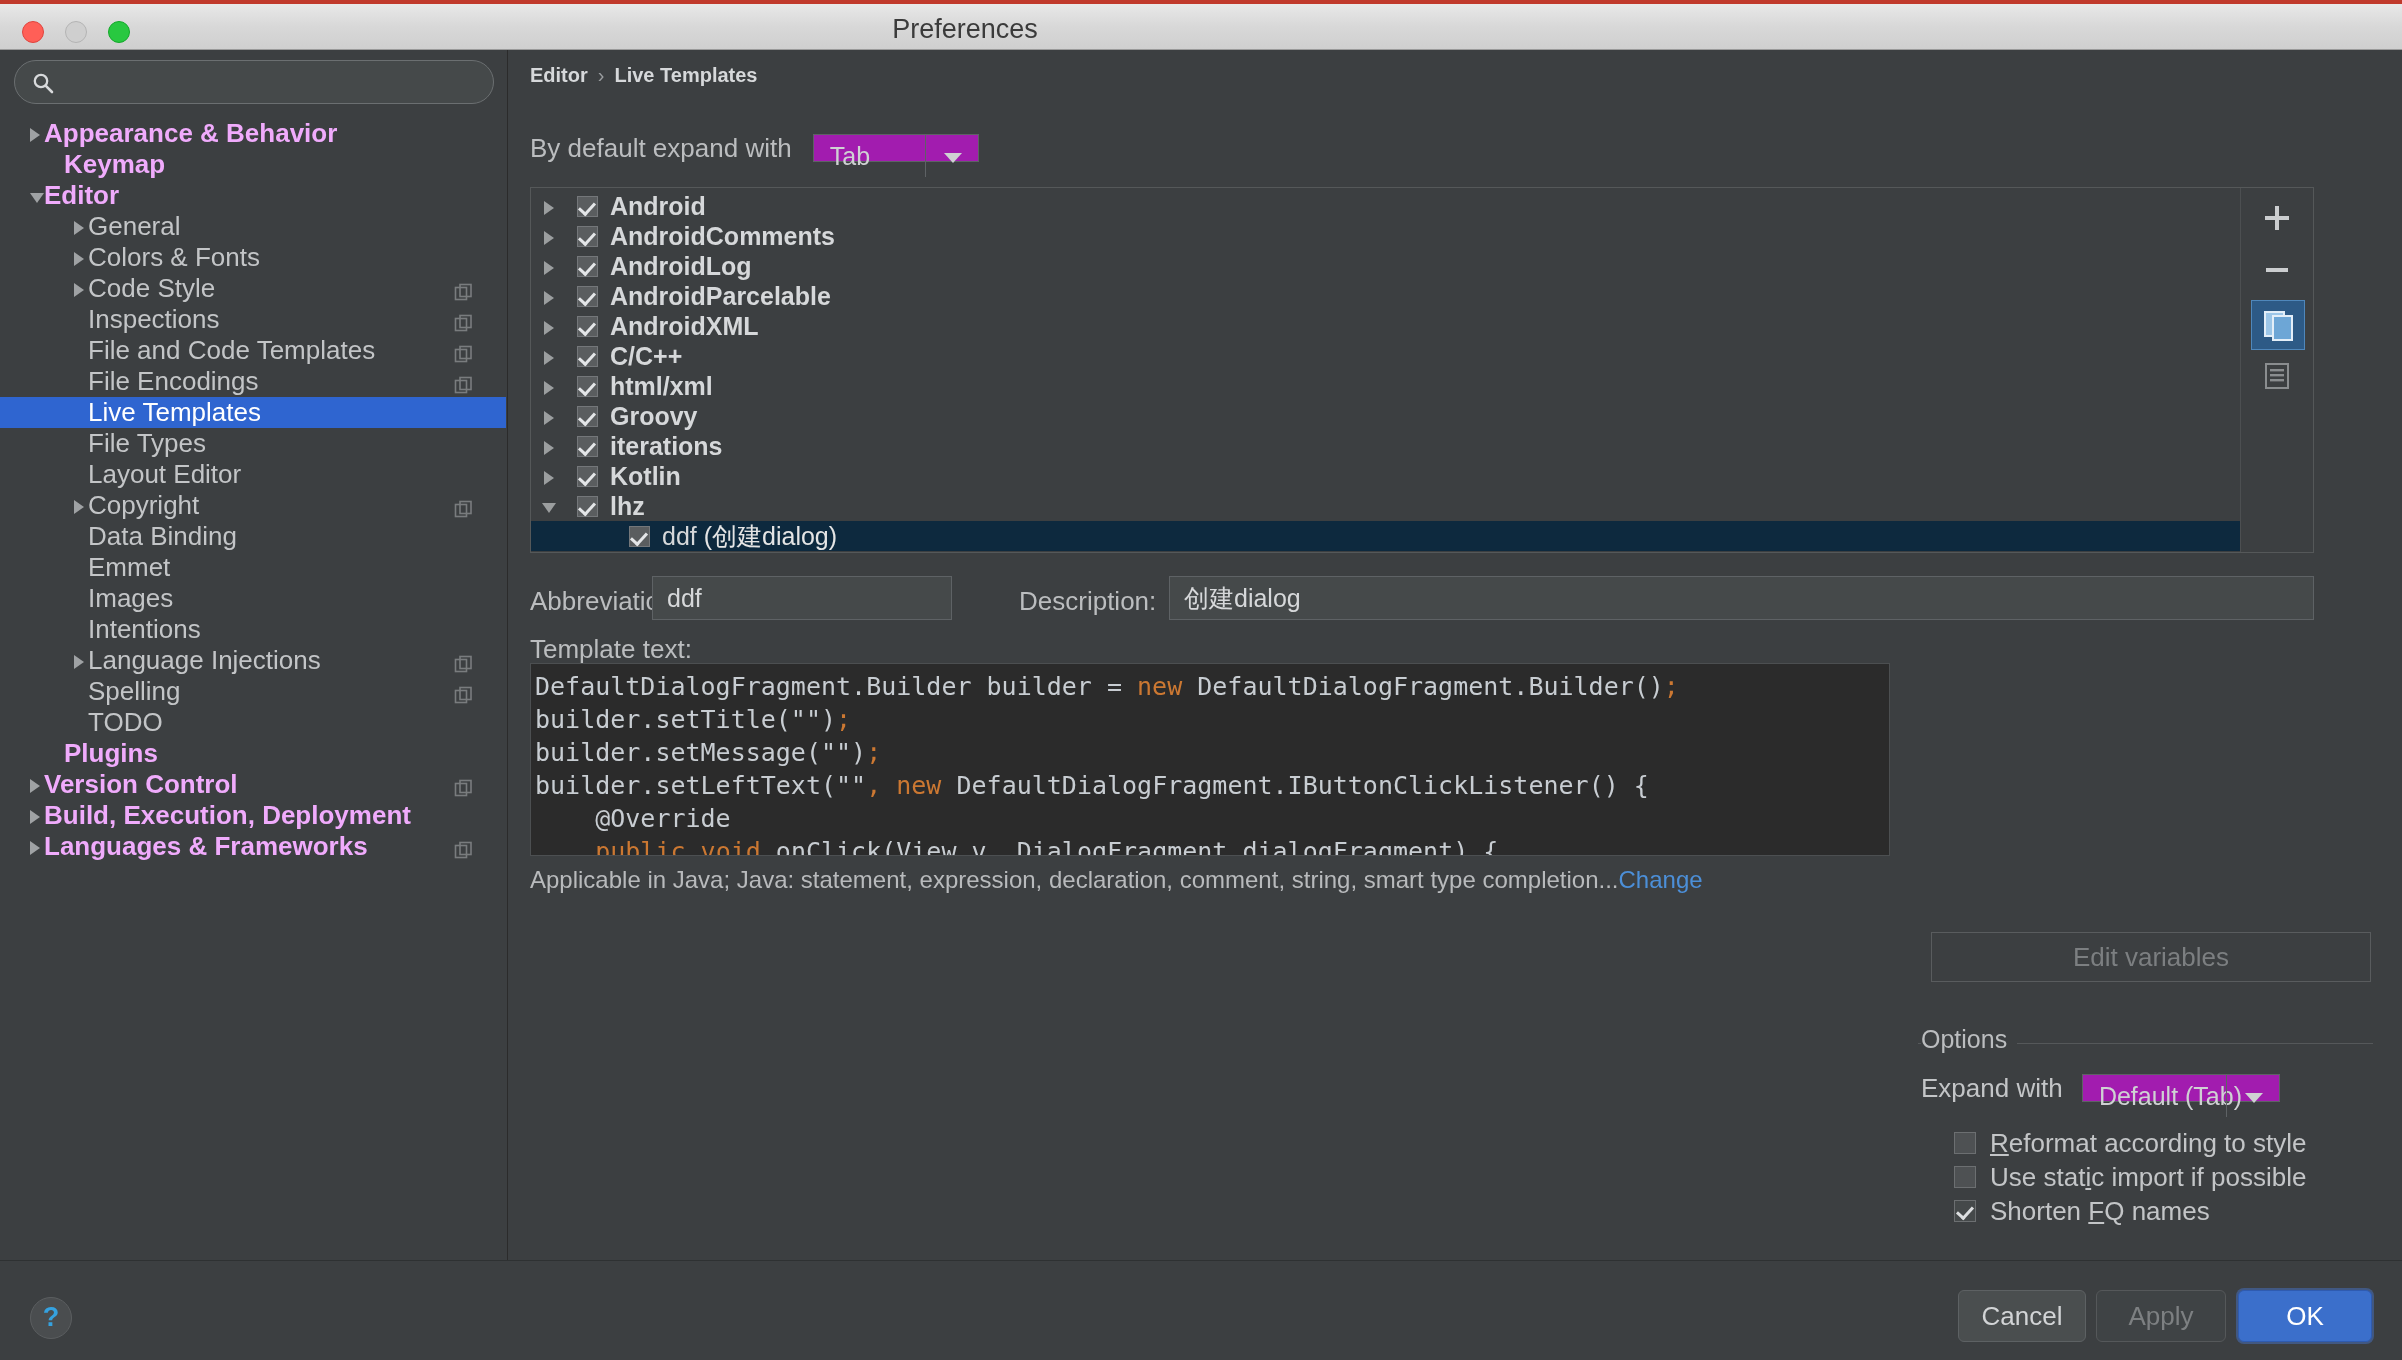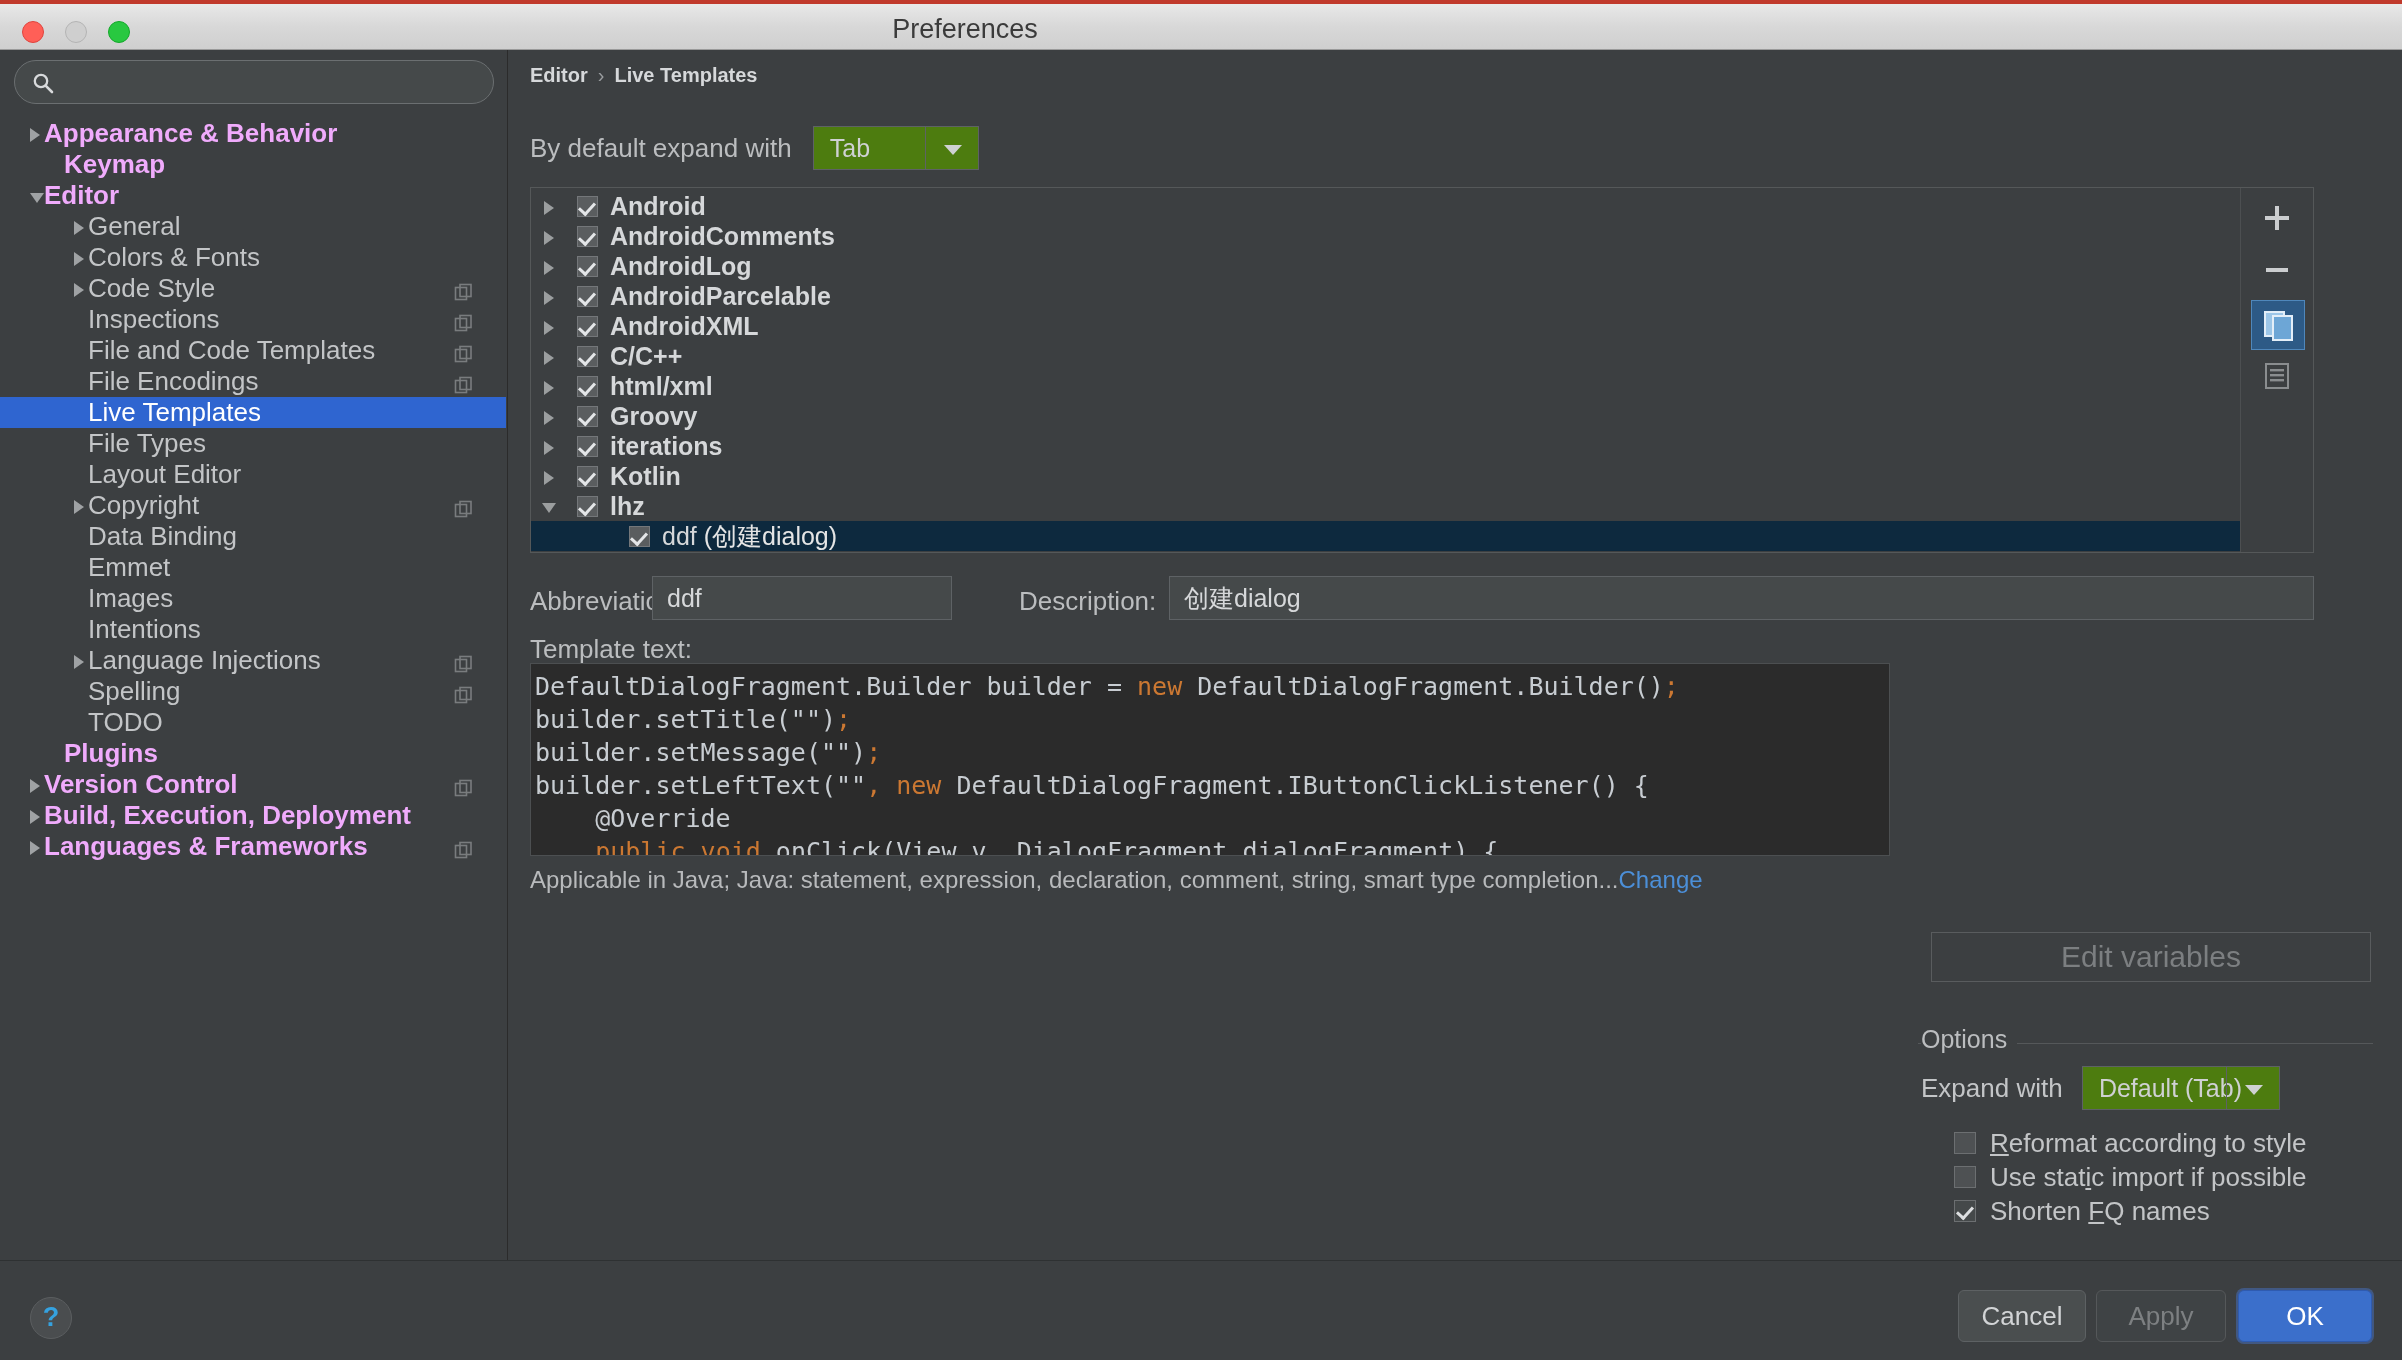--- a/index.html
+++ b/index.html
@@ -98,21 +98,21 @@
   .breadcrumb {
     position: absolute; left: 21px; top: 14px;
     font-size: 20px; font-weight: bold; color: #d6d8da;
   }
   .breadcrumb .sep { font-weight: normal; color: #9b9ea0; margin: 0 10px; }
 
   .expand-row { position: absolute; left: 21px; top: 75px; height: 46px; }
   .expand-label { display: inline-block; font-size: 26px; color: #bbbdbf; vertical-align: middle; line-height: 46px; }
   .combo {
     display: inline-block; vertical-align: middle; margin-left: 14px;
-    height: 44px; background: #4d7c0f; border: 1px solid #5e6265;
+    height: 28px; background: #a21caf; border: 1px solid #5e6265;
     position: relative; box-sizing: border-box;
   }
   .combo .val { display: inline-block; padding: 0 16px; line-height: 42px; font-size: 25px; color: #cfd1d3; }
   .combo .arrowbox {
     position: absolute; right: 0; top: 0; width: 52px; height: 42px;
     border-left: 1px solid #5e6265;
   }
   .combo .caret {
     position: absolute; left: 18px; top: 18px;
     width: 0; height: 0;
@@ -199,21 +199,21 @@
   .applicable {
     position: absolute; left: 21px; top: 816px;
     font-size: 24px; color: #b8babc; white-space: nowrap;
   }
   .applicable .change { color: #4c8fd8; }
 
   
   .edit-vars {
     position: absolute; left: 1422px; top: 882px; width: 440px; height: 50px;
     border: 1px solid #595c5e; box-sizing: border-box;
-    text-align: center; line-height: 48px; font-size: 30px; color: #7c7f81;
+    text-align: center; line-height: 48px; font-size: 26px; color: #7c7f81;
     background: #3c3f41;
   }
   .opt-legend {
     position: absolute; left: 1412px; top: 975px; font-size: 25px; color: #bbbdbf;
     background: #3c3f41; padding-right: 10px; z-index: 2;
   }
   .opt-box {
     position: absolute; left: 1409px; top: 993px; width: 455px; height: 0;
     border-top: 1px solid #55585a;
   }

